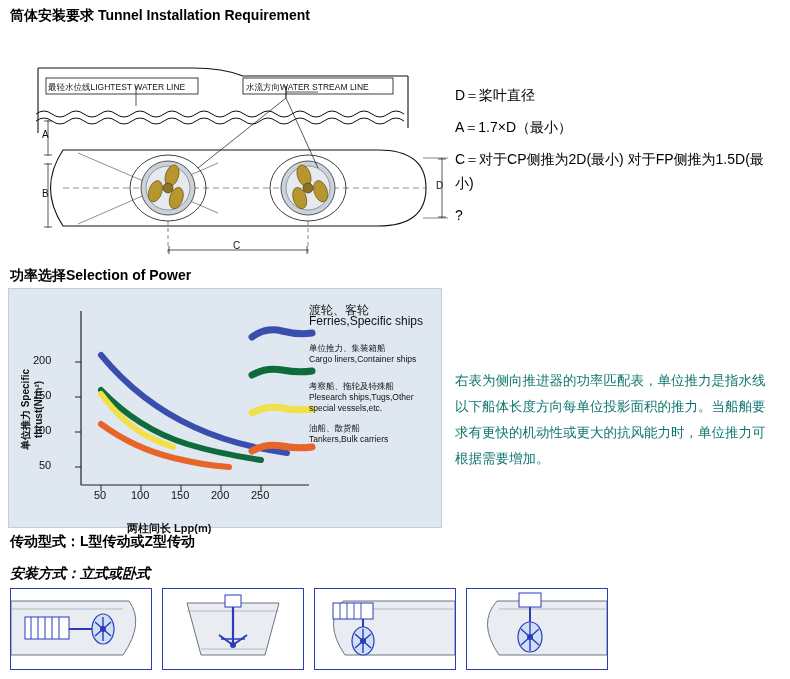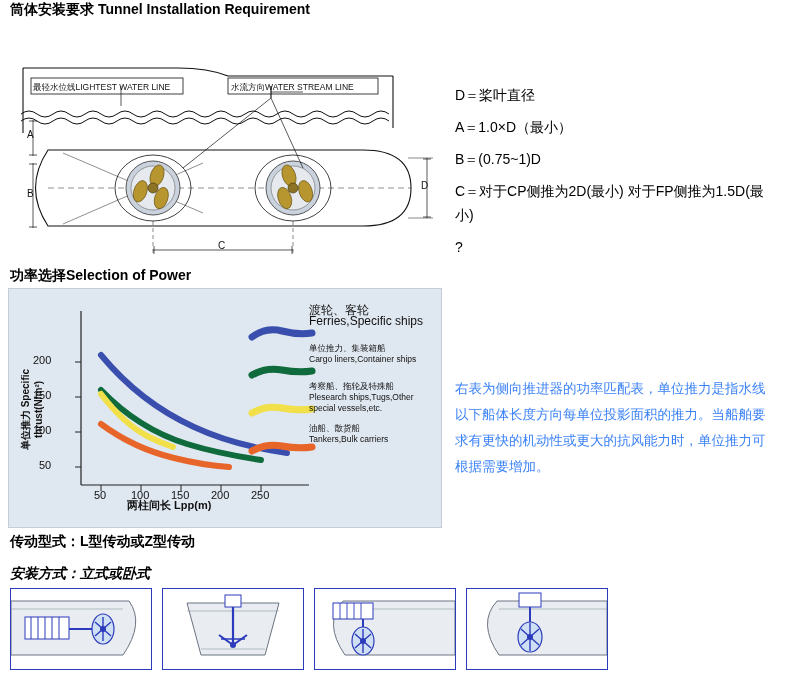--- a/index.html
+++ b/index.html
@@ -17,26 +17,26 @@
   }
   .section-title {
     font-size: 14px;
     font-weight: bold;
     color: #000000;
     line-height: 18px;
   }
   #title-tunnel {
     position: absolute;
     left: 10px;
-    top: 0;
+    top: 6px;
   }
   
   #tunnel-drawing {
     position: absolute;
-    left: 3px;
+    left: 18px;
     top: 28px;
     width: 435px;
     height: 235px;
   }
   #tunnel-drawing svg { display: block; }
   
   #formula-block {
     position: absolute;
     left: 455px;
     top: 75px;
@@ -58,25 +58,25 @@
     top: 288px;
     width: 432px;
     height: 238px;
     background: #dfe7f0;
     border: 1px solid #c3ccd8;
   }
   #power-chart svg { display: block; }
   #power-note {
     position: absolute;
     left: 455px;
-    top: 376px;
+    top: 368px;
     width: 320px;
     font-size: 13.5px;
     line-height: 26px;
-    color: #3b82f6;
+    color: #0f766e;
   }
   
   #line-drive {
     position: absolute;
     left: 10px;
     top: 532px;
   }
   #line-mount {
     position: absolute;
     left: 10px;
@@ -175,22 +175,21 @@
   <div style="position:absolute;left:30px;top:54px;font-size:8.5px;color:#111;">最轻水位线LIGHTEST WATER LINE</div>
   <div style="position:absolute;left:228px;top:54px;font-size:8.5px;color:#111;">水流方向WATER STREAM LINE</div>
   <div style="position:absolute;left:24px;top:101px;font-size:10px;color:#111;">A</div>
   <div style="position:absolute;left:24px;top:160px;font-size:10px;color:#111;">B</div>
   <div style="position:absolute;left:215px;top:212px;font-size:10px;color:#111;">C</div>
   <div style="position:absolute;left:418px;top:152px;font-size:10px;color:#111;">D</div>
 </div>
 
 <div id="formula-block">
   <div>D＝桨叶直径</div>
-  <div>A＝1.0×D（最小）</div>
-  <div>B＝(0.75~1)D</div>
+  <div>A＝1.7×D（最小）</div>
   <div>C＝对于CP侧推为2D(最小) 对于FP侧推为1.5D(最小)</div>
   <div>?</div>
 </div>
 
 <div class="section-title" id="title-power">功率选择Selection of Power</div>
 
 <div id="power-chart">
   <svg width="430" height="236" viewBox="0 0 430 236" xmlns="http://www.w3.org/2000/svg">
 
     <line x1="72" y1="22" x2="72" y2="196" stroke="#222" stroke-width="1.2"></line>
@@ -227,21 +226,21 @@
   <div style="position:absolute;left:24px;top:100px;font-size:11px;">150</div>
   <div style="position:absolute;left:24px;top:65px;font-size:11px;">200</div>
 
   <div style="position:absolute;left:85px;top:200px;font-size:11px;">50</div>
   <div style="position:absolute;left:122px;top:200px;font-size:11px;">100</div>
   <div style="position:absolute;left:162px;top:200px;font-size:11px;">150</div>
   <div style="position:absolute;left:202px;top:200px;font-size:11px;">200</div>
   <div style="position:absolute;left:242px;top:200px;font-size:11px;">250</div>
 
   <div style="position:absolute;left:-38px;top:108px;width:120px;text-align:center;transform:rotate(-90deg);font-size:10px;font-weight:bold;">单位推力 Specific thrust(N/m²)</div>
-  <div style="position:absolute;left:118px;top:209px;font-size:11px;font-weight:bold;">两柱间长 Lpp(m)</div>
+  <div style="position:absolute;left:118px;top:232px;font-size:11px;font-weight:bold;">两柱间长 Lpp(m)</div>
 
   <div style="position:absolute;left:300px;top:16px;font-size:12px;line-height:11px;color:#111;">
     <div>渡轮、客轮</div>
     <div>Ferries,Specific ships</div>
   </div>
   <div style="position:absolute;left:300px;top:54px;font-size:8.5px;line-height:11px;color:#111;">
     <div>单位推力、集装箱船</div>
     <div>Cargo liners,Container ships</div>
   </div>
   <div style="position:absolute;left:300px;top:92px;width:130px;font-size:8.5px;line-height:11px;color:#111;">

